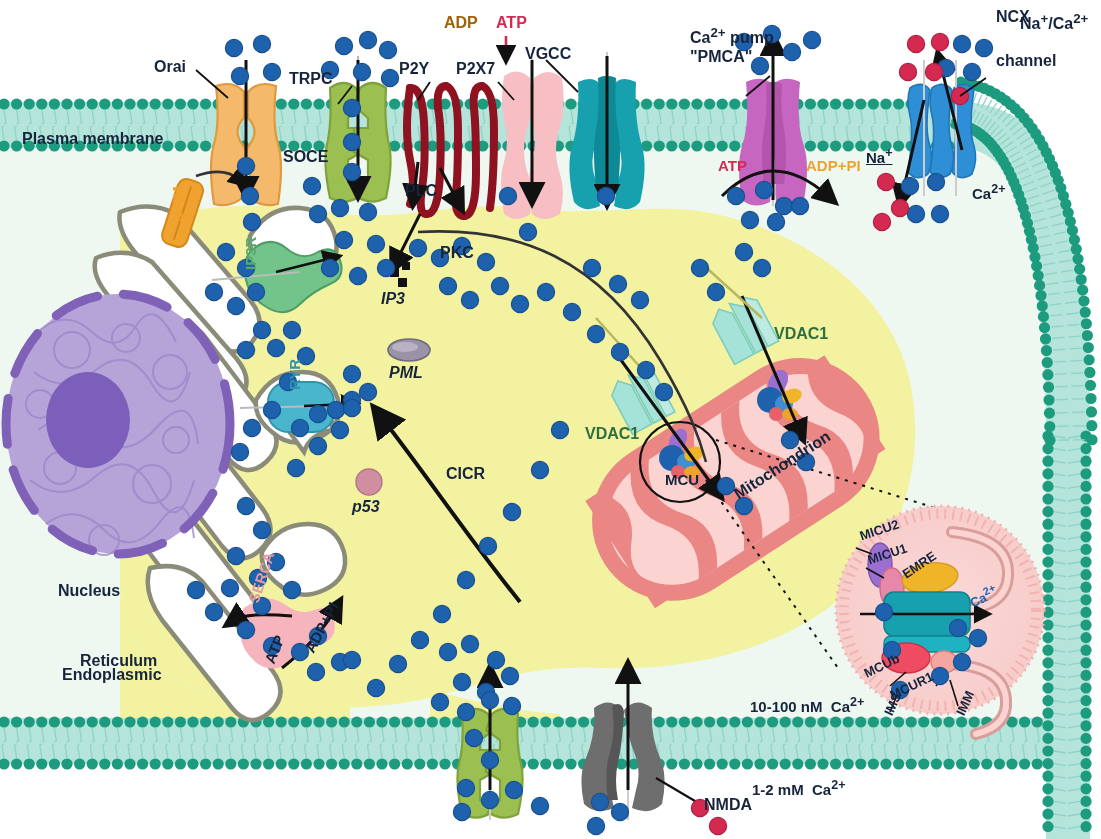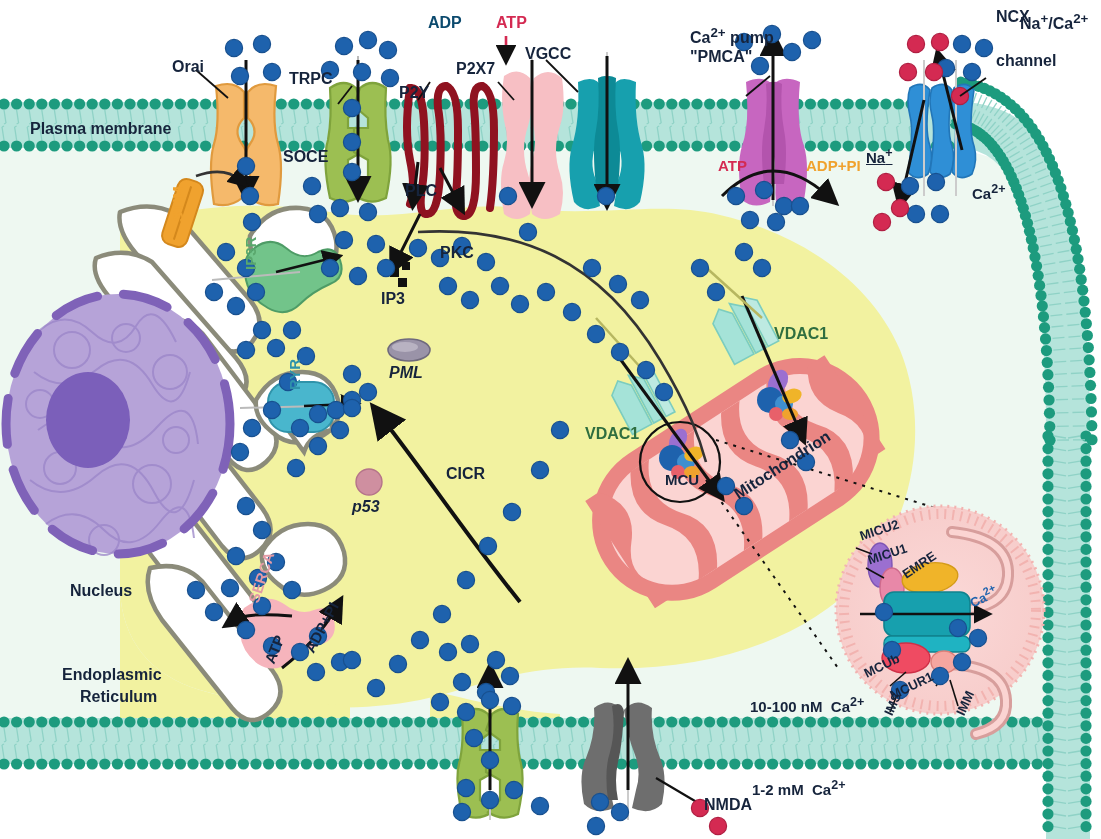--- a/index.html
+++ b/index.html
@@ -1831,61 +1831,61 @@
       <line x1="498" y1="82" x2="514" y2="100"></line>
       <line x1="546" y1="60" x2="578" y2="92"></line>
       <line x1="770" y1="76" x2="746" y2="96"></line>
       <line x1="986" y1="78" x2="960" y2="96"></line>
     </g>
     <g stroke="#d42a52" stroke-width="2.6" fill="none">
       <line x1="506" y1="36" x2="506" y2="54" marker-end="url(#ahs)"></line>
     </g>
   </svg>
 
-  <div class="lbl lg" style="left:22px;top:120px;margin-left:8px;">Plasma membrane</div>
+  <div class="lbl lg" style="left:22px;top:130px;">Plasma membrane</div>
   <div class="lbl md" style="left:750px;top:695px;">10-100 nM&nbsp; Ca<sup>2+</sup></div>
   <div class="lbl md" style="left:752px;top:778px;">1-2 mM&nbsp; Ca<sup>2+</sup></div>
   <div class="lbl md" style="left:972px;top:182px;">Ca<sup>2+</sup></div>
 
-  <div class="lbl lg" style="left:172px;top:58px;">Orai</div>
+  <div class="lbl lg" style="left:154px;top:58px;">Orai</div>
   <div class="lbl lg" style="left:283px;top:148px;">SOCE</div>
   <div class="lbl lg" style="left:289px;top:70px;">TRPC</div>
-  <div class="lbl lg" style="left:399px;top:60px;margin-top:24px;">P2Y</div>
+  <div class="lbl lg" style="left:399px;top:60px;">P2Y</div>
   <div class="lbl lg" style="left:456px;top:60px;">P2X7</div>
   <div class="lbl lg" style="left:525px;top:45px;">VGCC</div>
 
-  <div class="lbl lg" style="left:428px;top:14px;color:#0c4a6e;">ADP</div>
+  <div class="lbl lg" style="left:444px;top:14px;color:#a16207;">ADP</div>
   <div class="lbl lg" style="left:496px;top:14px;color:#d42a52;">ATP</div>
 
   <div class="lbl lg" style="left:690px;top:26px;">Ca<sup>2+</sup> pump</div>
   <div class="lbl lg" style="left:690px;top:48px;">"PMCA"</div>
   <div class="lbl md" style="left:718px;top:158px;color:#d42a52;">ATP</div>
   <div class="lbl md" style="left:806px;top:158px;color:#f0a22e;">ADP+PI</div>
   <div class="lbl md" style="left:866px;top:146px;text-decoration:underline;">Na<sup>+</sup></div>
 
   <div class="lbl lg" style="left:996px;top:8px;">NCX</div>
   <div class="lbl lg" style="left:996px;top:12px;margin-left:24px;">Na<sup>+</sup>/Ca<sup>2+</sup></div>
   <div class="lbl lg" style="left:996px;top:52px;">channel</div>
 
   <div class="lbl lg" style="left:405px;top:182px;">PLC</div>
   <div class="lbl lg" style="left:440px;top:220px;margin-top:24px;">PKC</div>
-  <div class="lbl lg" style="left:381px;top:290px;">IP3</div>
+  <div class="lbl lg" style="left:381px;top:290px;font-style:italic;">IP3</div>
   <div class="lbl lg" style="left:389px;top:364px;font-style:italic;">PML</div>
   <div class="lbl lg" style="left:352px;top:498px;font-style:italic;">p53</div>
   <div class="lbl lg" style="left:446px;top:465px;">CICR</div>
 
   <div class="lbl md rot-90" style="left:170px;top:222px;color:#f0a22e;">STIM</div>
   <div class="lbl md rot-90" style="left:243px;top:270px;color:#5aa86d;">IP3R</div>
   <div class="lbl md rot-90" style="left:287px;top:390px;color:#2f93aa;">RYR</div>
   <div class="lbl md" style="left:246px;top:600px;color:#e39aa5;transform:rotate(-72deg);transform-origin:0 0;">SERCA</div>
   <div class="lbl md" style="left:262px;top:660px;transform:rotate(-68deg);transform-origin:0 0;">ATP</div>
   <div class="lbl md" style="left:302px;top:648px;transform:rotate(-62deg);transform-origin:0 0;">ADP+PI</div>
-  <div class="lbl lg" style="left:58px;top:582px;margin-left:12px;">Nucleus</div>
+  <div class="lbl lg" style="left:58px;top:582px;">Nucleus</div>
   <div class="lbl lg" style="left:62px;top:666px;">Endoplasmic</div>
-  <div class="lbl lg" style="left:80px;top:688px;">Reticulum</div>
+  <div class="lbl lg" style="left:80px;top:652px;">Reticulum</div>
 
   <div class="lbl lg" style="left:774px;top:325px;color:#2f6e3f;">VDAC1</div>
   <div class="lbl lg" style="left:585px;top:425px;color:#2f6e3f;">VDAC1</div>
   <div class="lbl md" style="left:665px;top:472px;">MCU</div>
   <div class="lbl lg" style="left:731px;top:488px;transform:rotate(-33deg);transform-origin:0 0;">Mitochondrion</div>
 
   <div class="lbl sm" style="left:858px;top:530px;transform:rotate(-18deg);transform-origin:0 0;">MICU2</div>
   <div class="lbl sm" style="left:866px;top:554px;transform:rotate(-18deg);transform-origin:0 0;">MICU1</div>
   <div class="lbl sm" style="left:900px;top:570px;transform:rotate(-34deg);transform-origin:0 0;">EMRE</div>
   <div class="lbl sm" style="left:862px;top:668px;transform:rotate(-26deg);transform-origin:0 0;">MCUb</div>

